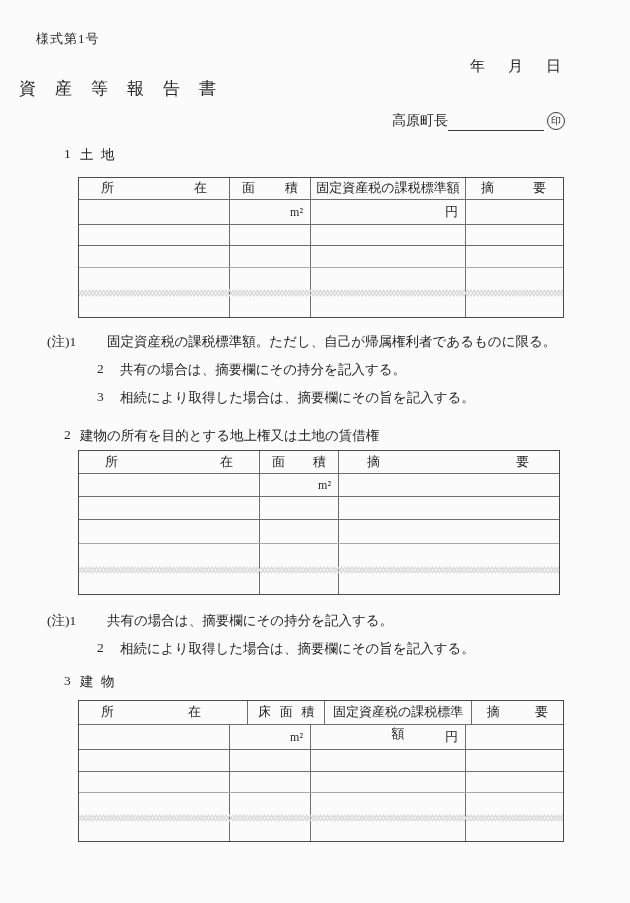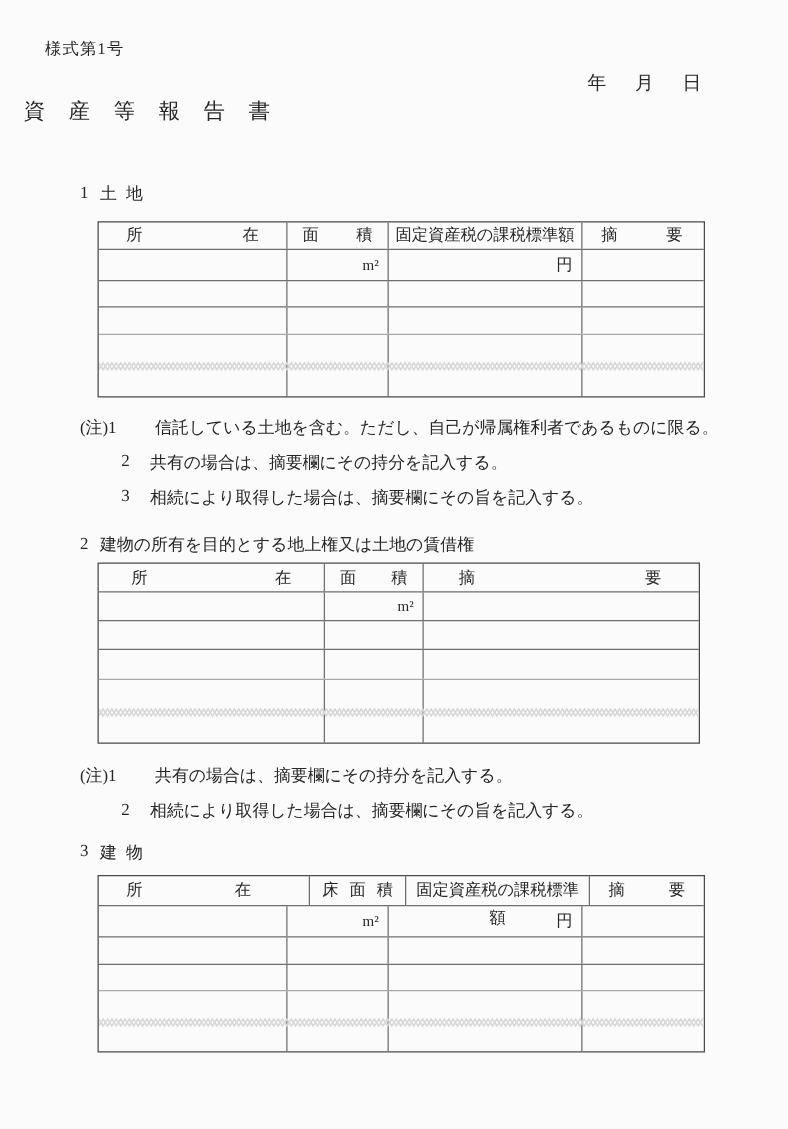--- a/index.html
+++ b/index.html
@@ -53,40 +53,45 @@
   .hcell {
     font-size:13px;
     text-align:justify; text-align-last:justify;
     display:block;
   }
   .hcell.center { text-align:center; text-align-last:center; }
   .ucell { font-size:12px; text-align:right; padding-right:7px; }
   .notes { font-size:13.5px; }
   .note-line { position:absolute; display:flex; white-space:nowrap; }
   .note-line.first { left:47px; }
-  .note-line.first .lbl { width:60px;margin-left:17px; }
+  .note-line.first .lbl { width:60px; }
   .note-line.sub  { left:97px; }
   .note-line.sub .lbl { width:23px; }
   .wavy {
     position:absolute; left:0; right:0;
     height:8px; z-index:2; overflow:hidden;
     pointer-events:none;
   }
   .wavy svg { display:block; }
 </style>
 </head>
 <body>
 
 <div class="page">
 
   <div class="abs form-no">様式第1号</div>
   <span class="abs date-char" style="left:470px;">年</span>
   <span class="abs date-char" style="left:508px;">月</span>
   <span class="abs date-char" style="left:546px;">日</span>
   <div class="abs title">資産等報告書</div>
+  <div class="abs addressee">
+    <span class="addr-name">高原町長</span>
+    <span class="addr-line"></span>
+    <span class="seal">印</span>
+  </div>
 
   <div class="abs sec-head" style="left:64px;top:146px;">
     <span class="sec-num">1</span>
     <span class="sec-label">土 地</span>
   </div>
 
   <div class="tbl" style="left:78px;top:177px;width:484px;">
     <div class="trow" style="height:21px;line-height:20px;">
       <span class="tcell hcell" style="width:150px;padding:0 22px;">所 在</span>
       <span class="tcell hcell" style="width:81px;padding:0 12px;">面 積</span>
@@ -121,21 +126,21 @@
             <polyline points="0,6.8 3.5,1.2 7,6.8 10.5,1.2 14,6.8 17.5,1.2 21,6.8 24.5,1.2 28,6.8 31.5,1.2 35,6.8 38.5,1.2 42,6.8 45.5,1.2 49,6.8 52.5,1.2 56,6.8 59.5,1.2 63,6.8 66.5,1.2 70,6.8 73.5,1.2 77,6.8 80.5,1.2 84,6.8 87.5,1.2 91,6.8 94.5,1.2 98,6.8 101.5,1.2 105,6.8 108.5,1.2 112,6.8 115.5,1.2 119,6.8 122.5,1.2 126,6.8 129.5,1.2 133,6.8 136.5,1.2 140,6.8 143.5,1.2 147,6.8 150.5,1.2 154,6.8 157.5,1.2 161,6.8 164.5,1.2 168,6.8 171.5,1.2 175,6.8 178.5,1.2 182,6.8 185.5,1.2 189,6.8 192.5,1.2 196,6.8 199.5,1.2 203,6.8 206.5,1.2 210,6.8 213.5,1.2 217,6.8 220.5,1.2 224,6.8 227.5,1.2 231,6.8 234.5,1.2 238,6.8 241.5,1.2 245,6.8 248.5,1.2 252,6.8 255.5,1.2 259,6.8 262.5,1.2 266,6.8 269.5,1.2 273,6.8 276.5,1.2 280,6.8 283.5,1.2 287,6.8 290.5,1.2 294,6.8 297.5,1.2 301,6.8 304.5,1.2 308,6.8 311.5,1.2 315,6.8 318.5,1.2 322,6.8 325.5,1.2 329,6.8 332.5,1.2 336,6.8 339.5,1.2 343,6.8 346.5,1.2 350,6.8 353.5,1.2 357,6.8 360.5,1.2 364,6.8 367.5,1.2 371,6.8 374.5,1.2 378,6.8 381.5,1.2 385,6.8 388.5,1.2 392,6.8 395.5,1.2 399,6.8 402.5,1.2 406,6.8 409.5,1.2 413,6.8 416.5,1.2 420,6.8 423.5,1.2 427,6.8 430.5,1.2 434,6.8 437.5,1.2 441,6.8 444.5,1.2 448,6.8 451.5,1.2 455,6.8 458.5,1.2 462,6.8 465.5,1.2 469,6.8 472.5,1.2 476,6.8 479.5,1.2 483,6.8 486.5,1.2" fill="none" stroke="#d8d8d8" stroke-width="1.2"></polyline>
             <polyline points="0,1.2 3.5,6.8 7,1.2 10.5,6.8 14,1.2 17.5,6.8 21,1.2 24.5,6.8 28,1.2 31.5,6.8 35,1.2 38.5,6.8 42,1.2 45.5,6.8 49,1.2 52.5,6.8 56,1.2 59.5,6.8 63,1.2 66.5,6.8 70,1.2 73.5,6.8 77,1.2 80.5,6.8 84,1.2 87.5,6.8 91,1.2 94.5,6.8 98,1.2 101.5,6.8 105,1.2 108.5,6.8 112,1.2 115.5,6.8 119,1.2 122.5,6.8 126,1.2 129.5,6.8 133,1.2 136.5,6.8 140,1.2 143.5,6.8 147,1.2 150.5,6.8 154,1.2 157.5,6.8 161,1.2 164.5,6.8 168,1.2 171.5,6.8 175,1.2 178.5,6.8 182,1.2 185.5,6.8 189,1.2 192.5,6.8 196,1.2 199.5,6.8 203,1.2 206.5,6.8 210,1.2 213.5,6.8 217,1.2 220.5,6.8 224,1.2 227.5,6.8 231,1.2 234.5,6.8 238,1.2 241.5,6.8 245,1.2 248.5,6.8 252,1.2 255.5,6.8 259,1.2 262.5,6.8 266,1.2 269.5,6.8 273,1.2 276.5,6.8 280,1.2 283.5,6.8 287,1.2 290.5,6.8 294,1.2 297.5,6.8 301,1.2 304.5,6.8 308,1.2 311.5,6.8 315,1.2 318.5,6.8 322,1.2 325.5,6.8 329,1.2 332.5,6.8 336,1.2 339.5,6.8 343,1.2 346.5,6.8 350,1.2 353.5,6.8 357,1.2 360.5,6.8 364,1.2 367.5,6.8 371,1.2 374.5,6.8 378,1.2 381.5,6.8 385,1.2 388.5,6.8 392,1.2 395.5,6.8 399,1.2 402.5,6.8 406,1.2 409.5,6.8 413,1.2 416.5,6.8 420,1.2 423.5,6.8 427,1.2 430.5,6.8 434,1.2 437.5,6.8 441,1.2 444.5,6.8 448,1.2 451.5,6.8 455,1.2 458.5,6.8 462,1.2 465.5,6.8 469,1.2 472.5,6.8 476,1.2 479.5,6.8 483,1.2 486.5,6.8" fill="none" stroke="#d8d8d8" stroke-width="1.2"></polyline>
           </svg>
         </div>
     </div>
   </div>
 
   <div class="notes">
     <div class="note-line first" style="top:333px;">
       <span class="lbl">(注)1</span>
-      <span>信託している土地を含む。ただし、自己が帰属権利者であるものに限る。</span>
+      <span>固定資産税の課税標準額。ただし、自己が帰属権利者であるものに限る。</span>
     </div>
     <div class="note-line sub" style="top:361px;">
       <span class="lbl">2</span>
       <span>共有の場合は、摘要欄にその持分を記入する。</span>
     </div>
     <div class="note-line sub" style="top:389px;">
       <span class="lbl">3</span>
       <span>相続により取得した場合は、摘要欄にその旨を記入する。</span>
     </div>
   </div>

